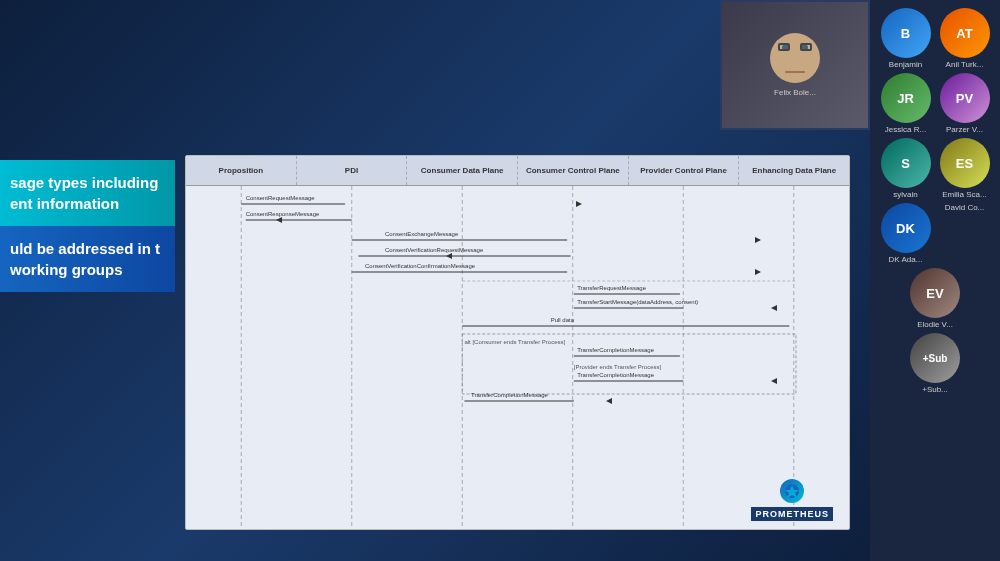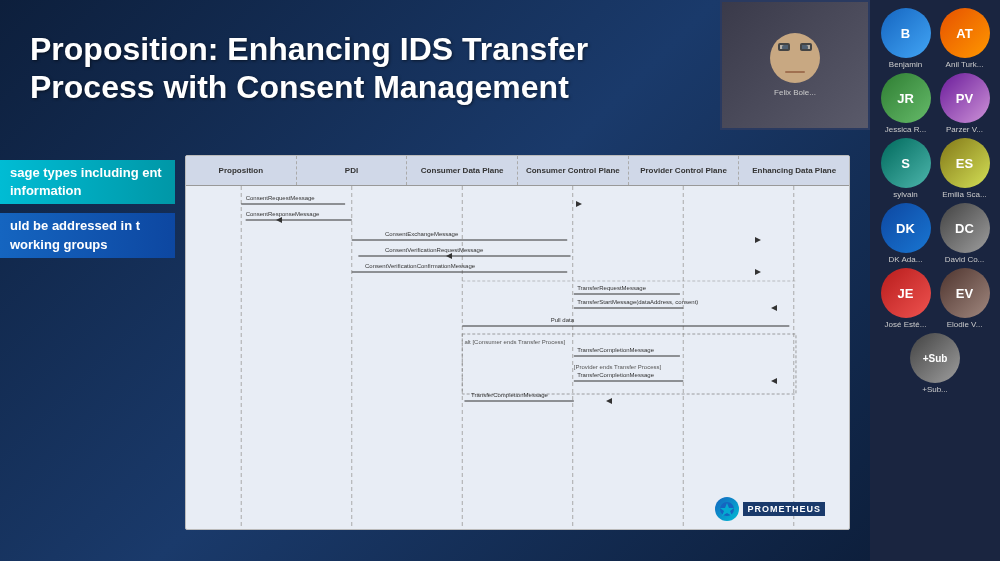--- a/index.html
+++ b/index.html
@@ -54,23 +54,23 @@
 
     
     .left-text {
       position: absolute;
       left: 0; top: 160px;
       width: 175px;
       height: 390px;
     }
 
     .left-text-block {
-      padding: 4px 10px;
-      margin-bottom: 9px;
-      font-size: 13px;
+      padding: 12px 10px;
+      margin-bottom: 0;
+      font-size: 15px;
       font-weight: bold;
       line-height: 1.4;
       color: white;
     }
 
     .left-text-block.cyan-bg {
       background: linear-gradient(90deg, #00bcd4, #0097a7);
     }
     .left-text-block.teal-bg {
       background: linear-gradient(90deg, #00897b, #00796b);
@@ -198,24 +198,20 @@
     }
   </style>
 </head>
 <body>
 
 <div class="slide-area">
 
   <div class="deco-circle-teal"></div>
   <div class="deco-circle-purple"></div>
 
-  <div class="slide-title">
-    <span>Proposition: Enhancing IDS Transfer</span><br>
-    <span>Process with Consent Management</span>
-  </div>
 
   <div class="left-text">
     <div class="left-text-block cyan-bg">
       <span>sage types including ent information</span>
     </div>
     <div class="left-text-block blue-bg">
       <span>uld be addressed in t working groups</span>
     </div>
   </div>
 
@@ -297,21 +293,21 @@
 
         <line x1="58.5%" y1="195" x2="75%" y2="195" stroke="#333" stroke-width="1"></line>
         <polygon points="0,0 6,-3 6,3" transform="translate(585,195)" fill="#333"></polygon>
         <text x="59%" y="191" font-size="6" fill="#333">TransferCompletionMessage</text>
 
         <line x1="42%" y1="215" x2="58.5%" y2="215" stroke="#333" stroke-width="1"></line>
         <polygon points="0,0 6,-3 6,3" transform="translate(420,215)" fill="#333"></polygon>
         <text x="43%" y="211" font-size="6" fill="#333">TransferCompletionMessage</text>
       </svg>
 
-      <div class="prometheus-logo" style="position:absolute;bottom:8px;right:24px;display:flex;align-items:center;gap:4px;">
+      <div class="prometheus-logo" style="position:absolute;bottom:8px;right:16px;display:flex;align-items:center;gap:4px;flex-direction:column;">
         <div class="prom-icon">
           <svg width="16" height="16" viewBox="0 0 16 16">
             <circle cx="8" cy="8" r="7" fill="#1565c0"></circle>
             <path d="M8 2 L10 7 L15 7 L11 10 L13 15 L8 12 L3 15 L5 10 L1 7 L6 7 Z" fill="#00bcd4" opacity="0.8"></path>
           </svg>
         </div>
         <span class="prom-text">PROMETHEUS</span>
       </div>
     </div>
   </div>
@@ -351,30 +347,25 @@
       <div class="small-name">Emilia Sca...</div>
     </div>
   </div>
 
   <div class="participant-row">
     <div class="participant-pair">
       <div class="small-avatar avatar-darkblue">DK</div>
       <div class="small-name">DK Ada...</div>
     </div>
     <div class="participant-pair">
-      <div class="small-avatar avatar-gray">DC</div>
       <div class="small-name">David Co...</div>
     </div>
   </div>
 
   <div class="participant-row">
-    <div class="participant-pair">
-      <div class="small-avatar avatar-red">JE</div>
-      <div class="small-name">José Esté...</div>
-    </div>
     <div class="participant-pair">
       <div class="small-avatar avatar-brown">EV</div>
       <div class="small-name">Elodie V...</div>
     </div>
   </div>
 
   <div class="participant-row">
     <div class="participant-pair">
       <div class="small-avatar avatar-gray" style="font-size:10px;">+Sub</div>
       <div class="small-name">+Sub...</div>

